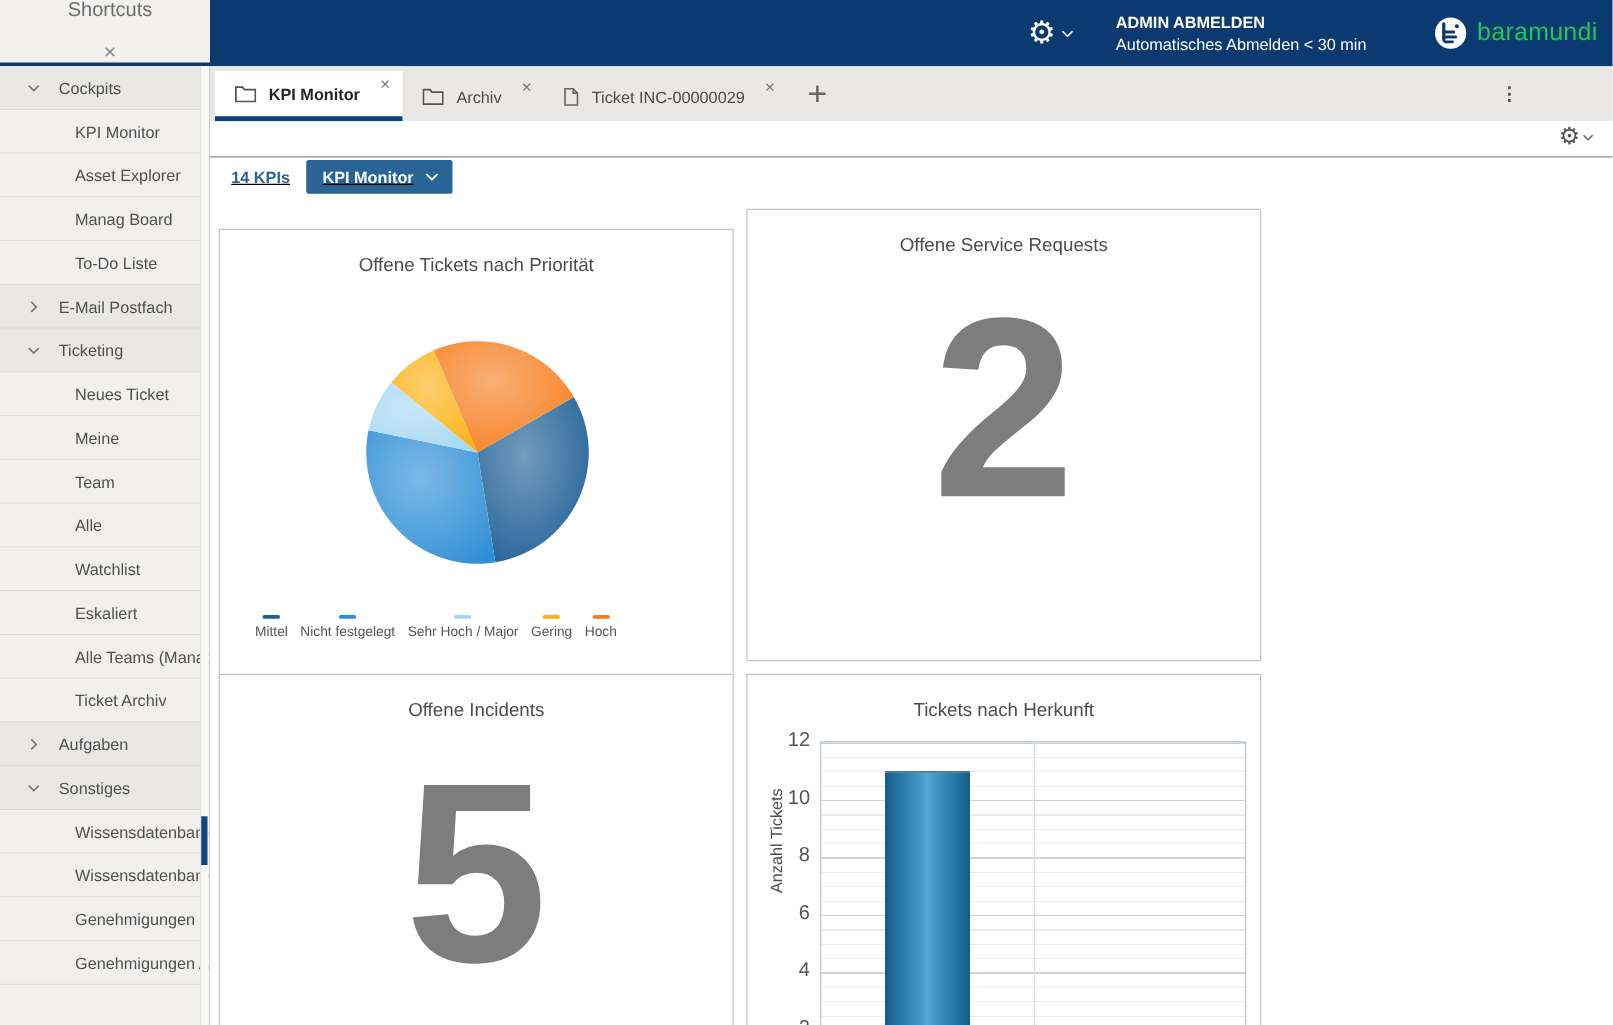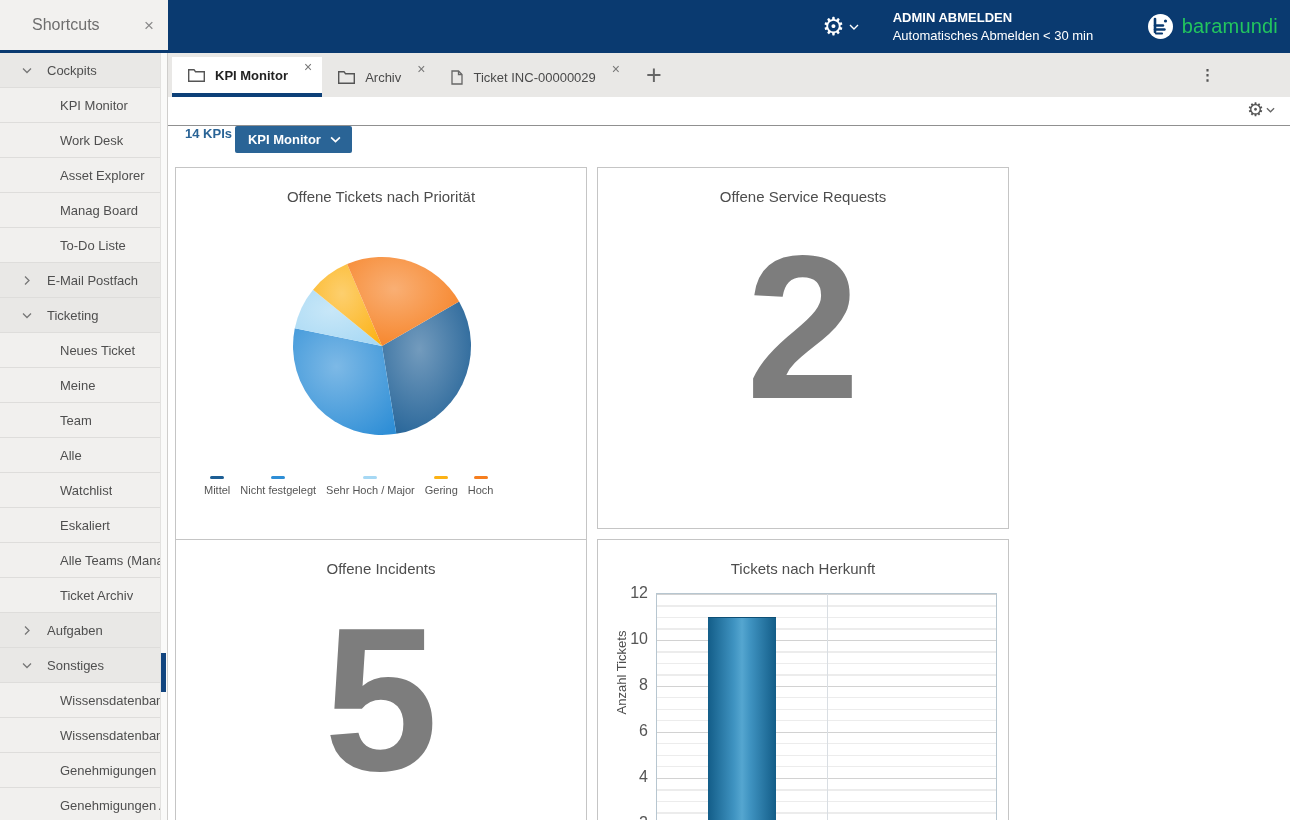--- a/index.html
+++ b/index.html
@@ -2,21 +2,21 @@
 <html><head>
 <meta charset="utf-8">
 <style>
   * { margin:0; padding:0; box-sizing:border-box; }
   html,body { width:1290px; height:820px; overflow:hidden; background:#fff;
               font-family:"Liberation Sans", sans-serif; }
 
   
   .header { position:absolute; left:0; top:0; width:1290px; height:53px; background:#0a3a70; }
   .shortcuts-panel { position:absolute; left:0; top:0; width:168px; height:50px; background:#f2f1ef;
-                     display:flex; align-items:center; justify-content:space-between; padding:0 14px 0 32px; }
+                     display:flex; align-items:center; justify-content:space-between; padding:0 14px 0 22px;flex-direction:column; }
   .shortcuts-title { font-size:16px; color:#6e6e6e; }
   .shortcuts-close { color:#8a8a8a; font-size:17px; cursor:pointer; line-height:1; }
   .header-right { position:absolute; right:12px; top:0; height:53px; display:flex; align-items:center; }
   .gear-group { display:flex; align-items:center; gap:4px; color:#fff; cursor:pointer; margin-right:34px; }
   .gear-glyph { font-size:25px; line-height:1; }
   .admin-block { color:#fff; margin-right:22px; width:232px; }
   .admin-line1 { font-size:13px; font-weight:bold; line-height:18px; }
   .admin-line2 { font-size:13px; line-height:17px; }
   .brand { display:flex; align-items:center; gap:8px; color:#22c55e; }
   .brand-text { font-size:20px; letter-spacing:.2px; }
@@ -40,29 +40,29 @@
   .tab.active { background:#fff; border-bottom:4px solid #0d4078; font-weight:bold; color:#222; }
   .tab .ticon { margin-right:10px; display:inline-flex; }
   .tab .tclose { margin-left:16px; margin-bottom:16px; color:#777; font-size:14px; font-weight:normal; line-height:1; }
   .plus-btn { font-size:27px; font-weight:300; color:#666; margin:0 0 8px 16px; cursor:pointer; line-height:1; }
   .kebab { position:absolute; right:75px; top:13px; color:#555; font-size:15px; font-weight:bold; cursor:pointer; }
 
   .toolbar { position:relative; height:29px; background:#fff; border-bottom:1px solid #909090; }
   .toolbar-gear { position:absolute; right:15px; top:3px; display:flex; align-items:center; gap:2px; color:#555; cursor:pointer; }
   .toolbar-gear .gear-glyph { font-size:19px; }
 
-  .filterrow { height:31px; background:#fff; display:flex; padding-left:17px; gap:3px; }
+  .filterrow { height:31px; background:#fff; display:flex; align-items:center; padding-left:17px; gap:13px;text-decoration:underline; }
   .kpi-count { color:#2a6496; font-size:13px; font-weight:bold; }
   .view-btn { background:#2a6496; color:#fff; border:none; height:27px; padding:0 11px 0 13px; font-size:13px;
               font-weight:bold; display:flex; align-items:center; gap:9px; border-radius:2px; cursor:pointer;
               font-family:"Liberation Sans", sans-serif; }
 
   .content { position:relative; background:#fff; height:663px; }
   .card { position:absolute; background:#fff; border:1px solid #c5c5c5; }
-  #card1 { left:7px;   top:10px;  width:412px; height:456px; }
+  #card1 { left:7px;   top:26px;  width:412px; height:456px; }
   #card2 { left:429px; top:10px;  width:412px; height:362px; }
   #card3 { left:7px;   top:382px; width:412px; height:420px; }
   #card4 { left:429px; top:382px; width:412px; height:420px; }
   .card-title { margin-top:20px; text-align:center; font-size:15px; color:#4d4d4d; }
 
   .big-number { position:absolute; top:56px; left:0; width:100%; text-align:center;
                 font-size:205px; font-weight:bold; color:#7d7d7d; line-height:1; }
 
   #pie-svg { position:absolute; left:106px; top:78px; }
   .legend { position:absolute; left:28px; top:308px; width:352px; display:flex; flex-wrap:wrap;
@@ -125,23 +125,20 @@
           <svg width="10" height="7" viewBox="0 0 10 6" style="">
             <polyline points="1,1 5,5 9,1" fill="none" stroke="#777" stroke-width="1.3"></polyline>
           </svg>
         </span>
         <span class="sb-label">Cockpits</span>
       </div>
       <div class="sb-row sb-item">
         <span class="sb-label">KPI Monitor</span>
       </div>
       <div class="sb-row sb-item">
-        <span class="sb-label">Work Desk</span>
-      </div>
-      <div class="sb-row sb-item">
         <span class="sb-label">Asset Explorer</span>
       </div>
       <div class="sb-row sb-item">
         <span class="sb-label">Manag Board</span>
       </div>
       <div class="sb-row sb-item">
         <span class="sb-label">To-Do Liste</span>
       </div>
       <div class="sb-row sb-group">
         <span class="sb-chev">

